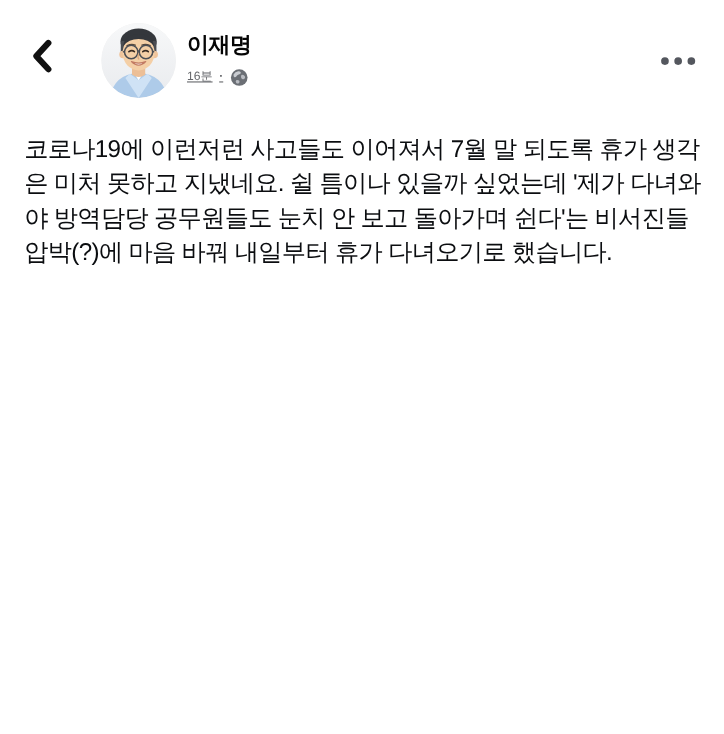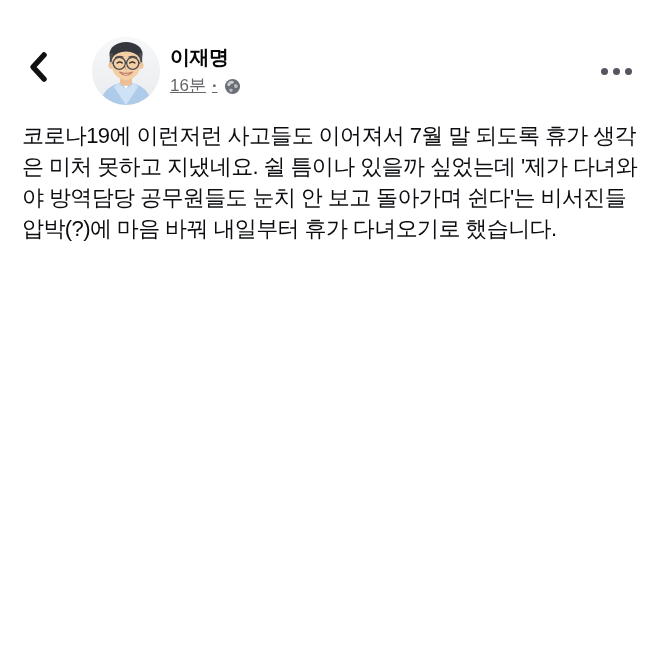--- a/index.html
+++ b/index.html
@@ -13,22 +13,23 @@
     height: 667px;
     background: #ffffff;
     font-family: "Liberation Sans", sans-serif;
     color: #050505;
     overflow: hidden;
   }
 
   
   .header {
     position: absolute;
-    top: 16px; left: 0; right: 0;
+    top: 0; left: 0; right: 0;
     height: 108px;
+    text-align: right;
   }
   .back-btn {
     position: absolute;
     left: 24px;
     top: 33px;
     width: 28px;
     height: 38px;
     background: none;
     border: none;
     padding: 0;
@@ -60,21 +61,21 @@
     letter-spacing: -0.5px;
     color: #050505;
     line-height: 24px;
     cursor: pointer;
   }
   .meta-row {
     margin-top: 7px;
     display: flex;
     align-items: center;
     gap: 6px;
-    font-size: 17px;
+    font-size: 11px;
     color: #65676b;
     line-height: 20px;
     text-decoration: underline;
   }
   .meta-sep {
     color: #65676b;
     font-weight: 700;
   }
   .more-btn {
     position: absolute;

